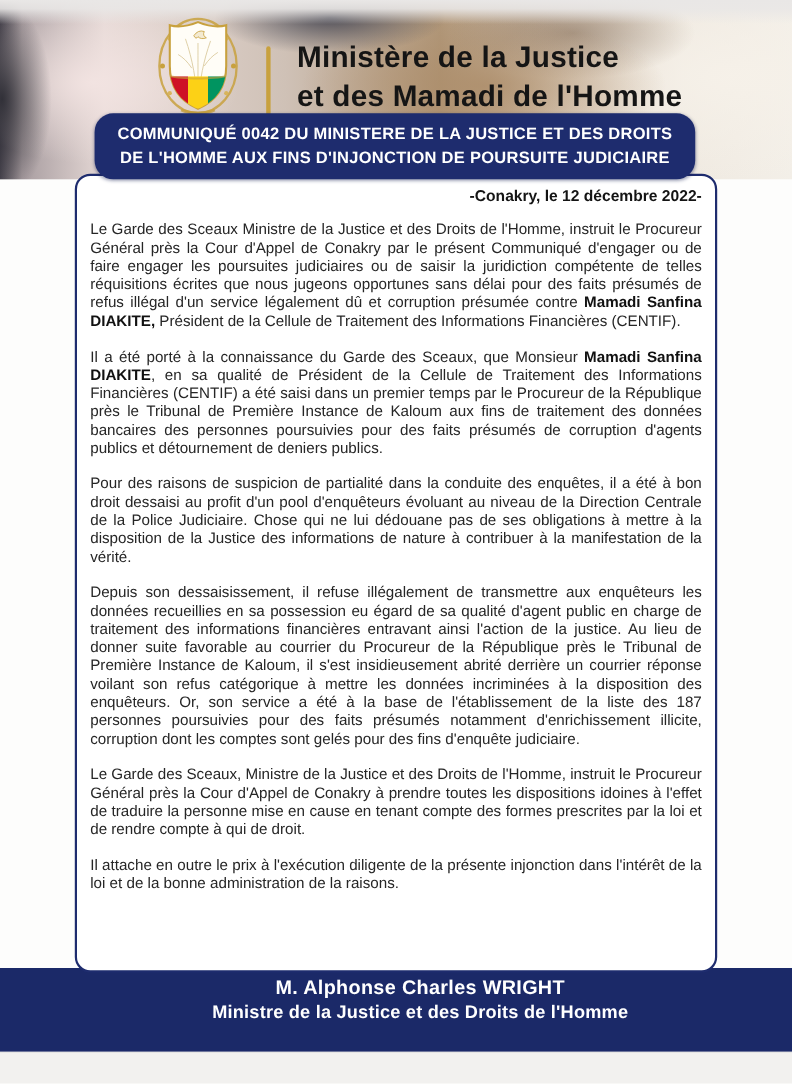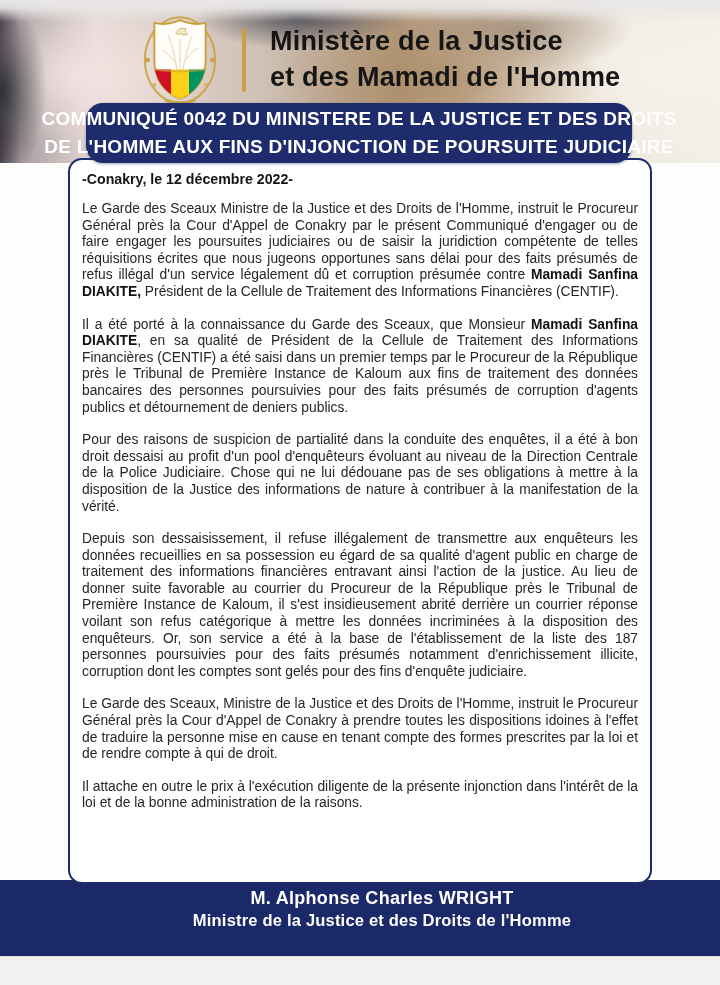--- a/index.html
+++ b/index.html
@@ -23,21 +23,21 @@
       radial-gradient(60px 120px at 2px 90px, rgba(40,40,48,0.9), rgba(40,40,48,0) 75%),
       radial-gradient(230px 85px at 440px 78px, rgba(172,140,104,0.8), rgba(172,140,104,0) 72%),
       radial-gradient(160px 60px at 520px 30px, rgba(120,96,74,0.55), rgba(120,96,74,0) 70%),
       radial-gradient(280px 120px at 665px 70px, rgba(246,241,233,0.95), rgba(246,241,233,0) 78%),
       radial-gradient(170px 95px at 85px 75px, rgba(243,228,226,0.95), rgba(243,228,226,0) 78%),
       linear-gradient(90deg, #4a4650 0px, #a89da0 20px, #e6d9d6 95px, #cfc1b6 260px, #b09678 400px, #dccdbd 520px, #efe9e0 620px, #f3efe8 720px);
   }
   
   .header-lockup {
     position: absolute; left: 142px; top: 14px;
-    display: flex; align-items: center; gap: 24px;
+    display: flex; align-items: flex-end; gap: 24px;
   }
   .coat-of-arms { width: 76px; height: 92px; }
   .gold-bar {
     width: 4px; height: 64px;
     background: #c8a13e; border-radius: 2px;
   }
   .ministry-title {
     font-size: 27px; line-height: 1.32;
     font-weight: bold; color: #151515;
     letter-spacing: 0.2px; white-space: nowrap;
@@ -48,36 +48,36 @@
     width: 546px; height: 60px;
     background: #1e2c6e;
     border-radius: 17px;
     display: flex; flex-direction: column;
     align-items: center; justify-content: center;
     z-index: 3;
     box-shadow: 0 1px 3px rgba(20,30,80,0.4);
   }
   .banner-line {
     color: #ffffff; font-weight: bold;
-    font-size: 19px; line-height: 1.45;
+    font-size: 15px; line-height: 1.45;
     letter-spacing: 0.25px; white-space: nowrap;
   }
   
   .card {
     position: absolute; left: 68px; top: 158px;
     width: 584px; height: 726px;
     background: #ffffff;
     border: 2px solid #1e2c6e;
     border-radius: 14px;
     box-sizing: border-box;
     z-index: 2;
     padding: 9px 12px 0 12px;
   }
   .dateline {
-    text-align: left;
+    text-align: right;
     font-weight: bold;
     font-size: 14.2px;
     color: #141414;
     margin: 2px 0 2px 0;
   }
   .doc-body { }
   .doc-body p.para {
     margin: 14px 0 16px 0;
     font-size: 13.8px;
     line-height: 16.6px;

